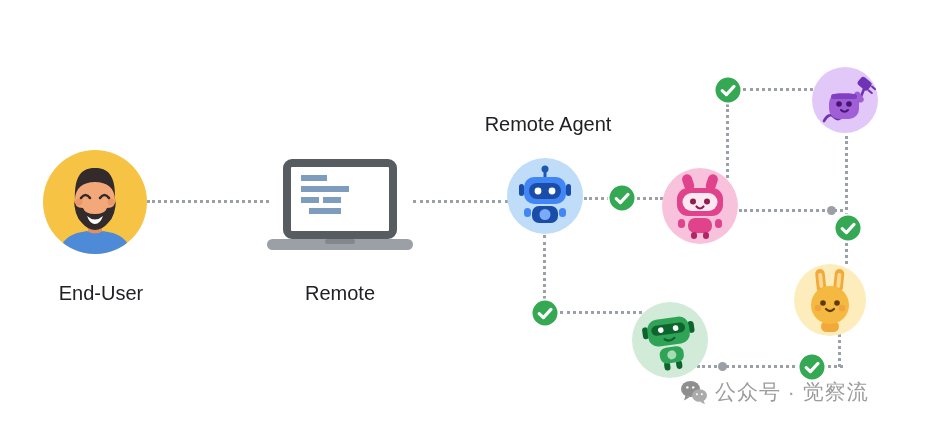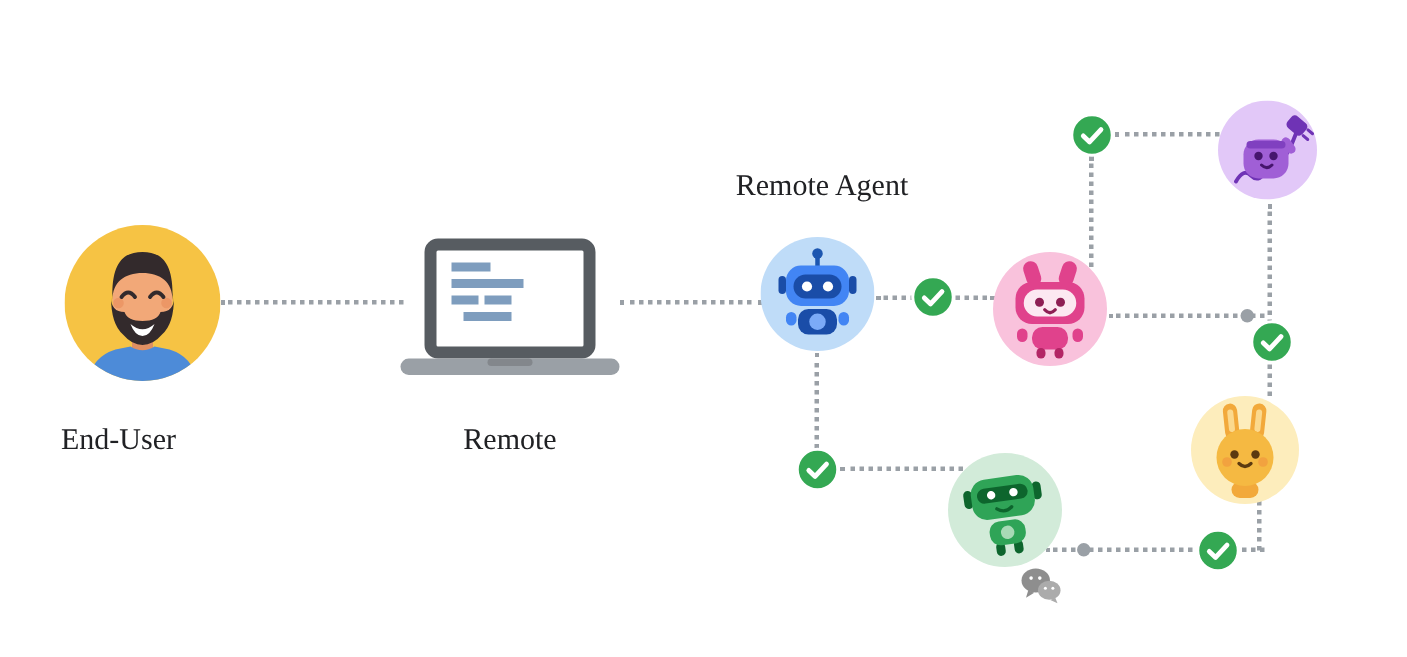--- a/index.html
+++ b/index.html
@@ -8,21 +8,21 @@
     overflow:hidden;font-family:"Liberation Sans",sans-serif;
   }
   .hline{position:absolute;height:0;border-top:3px dotted #9AA0A6;}
   .vline{position:absolute;width:0;border-left:3px dotted #9AA0A6;}
   .node{position:absolute;}
   .node svg{display:block;}
   .check{position:absolute;width:30px;height:30px;}
   .dot{position:absolute;width:9px;height:9px;border-radius:50%;background:#9AA0A6;}
   .label{
     position:absolute;font-size:20px;color:#202124;text-align:center;
-    font-family:Liberation Serif, serif;line-height:22px;
+    font-family:Liberation Sans, sans-serif;line-height:22px;
   }
   .watermark{
     position:absolute;left:680px;top:378px;display:flex;align-items:center;gap:7px;
   }
   .watermark .wm-text{
     font-size:21px;color:#9C9C9C;letter-spacing:1px;font-family:"Liberation Sans",sans-serif;
   }
 </style>
 </head>
 <body>
@@ -59,21 +59,21 @@
         <circle cx="36" cy="52" r="3.5" fill="#E5824F" opacity="0.45"></circle>
         <circle cx="68" cy="52" r="3.5" fill="#E5824F" opacity="0.45"></circle>
         <path d="M32 50 C31 24 40 18 52 18 C64 18 73 24 72 50 C72 38 64 32 52 32 C40 32 32 38 32 50 Z" fill="#332A2C"></path>
         <path d="M31 48 Q31 66 39 73 Q45 80 52 80 Q59 80 65 73 Q73 66 73 48 Q73 58 64 58 Q62 64 52 64 Q42 64 40 58 Q31 58 31 48 Z" fill="#332A2C"></path>
         <path d="M38 48 Q42.5 42 47 48" stroke="#332A2C" stroke-width="2.6" fill="none" stroke-linecap="round"></path>
         <path d="M57 48 Q61.5 42 66 48" stroke="#332A2C" stroke-width="2.6" fill="none" stroke-linecap="round"></path>
         <path d="M44 66 Q52 73 60 66 Q57 74 52 74 Q47 74 44 66 Z" fill="#FFFFFF"></path>
       </g>
     </svg>
   </div>
-  <div class="label" style="left:9px;top:282px;width:140px;">End-User</div>
+  <div class="label" style="left:31px;top:282px;width:140px;">End-User</div>
 
   <div class="node" style="left:265px;top:157px;">
     <svg width="150" height="95" viewBox="0 0 150 95">
       <rect x="22" y="6" width="106" height="72" rx="5" fill="#FFFFFF" stroke="#575C61" stroke-width="8"></rect>
       <rect x="36" y="18" width="26" height="6" fill="#7E9DBE"></rect>
       <rect x="36" y="29" width="48" height="6" fill="#7E9DBE"></rect>
       <rect x="36" y="40" width="18" height="6" fill="#7E9DBE"></rect>
       <rect x="58" y="40" width="18" height="6" fill="#7E9DBE"></rect>
       <rect x="44" y="51" width="32" height="6" fill="#7E9DBE"></rect>
       <rect x="2" y="82" width="146" height="11" rx="5.5" fill="#9AA0A6"></rect>
@@ -208,15 +208,16 @@
     <svg width="28" height="25" viewBox="0 0 28 25">
       <ellipse cx="10.5" cy="9" rx="9.5" ry="8" fill="#8E8E8E"></ellipse>
       <path d="M5.5 15.5 L4 20.5 L9.5 17.2 Z" fill="#8E8E8E"></path>
       <circle cx="7.4" cy="7.4" r="1.2" fill="#FFFFFF"></circle>
       <circle cx="13.2" cy="7.4" r="1.2" fill="#FFFFFF"></circle>
       <ellipse cx="19.5" cy="15.5" rx="7.5" ry="6.3" fill="#ABABAB"></ellipse>
       <path d="M23.5 20.5 L25 24.2 L20.2 22" fill="#ABABAB"></path>
       <circle cx="16.9" cy="14.2" r="1" fill="#FFFFFF"></circle>
       <circle cx="21.9" cy="14.2" r="1" fill="#FFFFFF"></circle>
     </svg>
+    <span class="wm-text">公众号 · 觉察流</span>
   </div>
 
 </div>
 
 </body></html>

